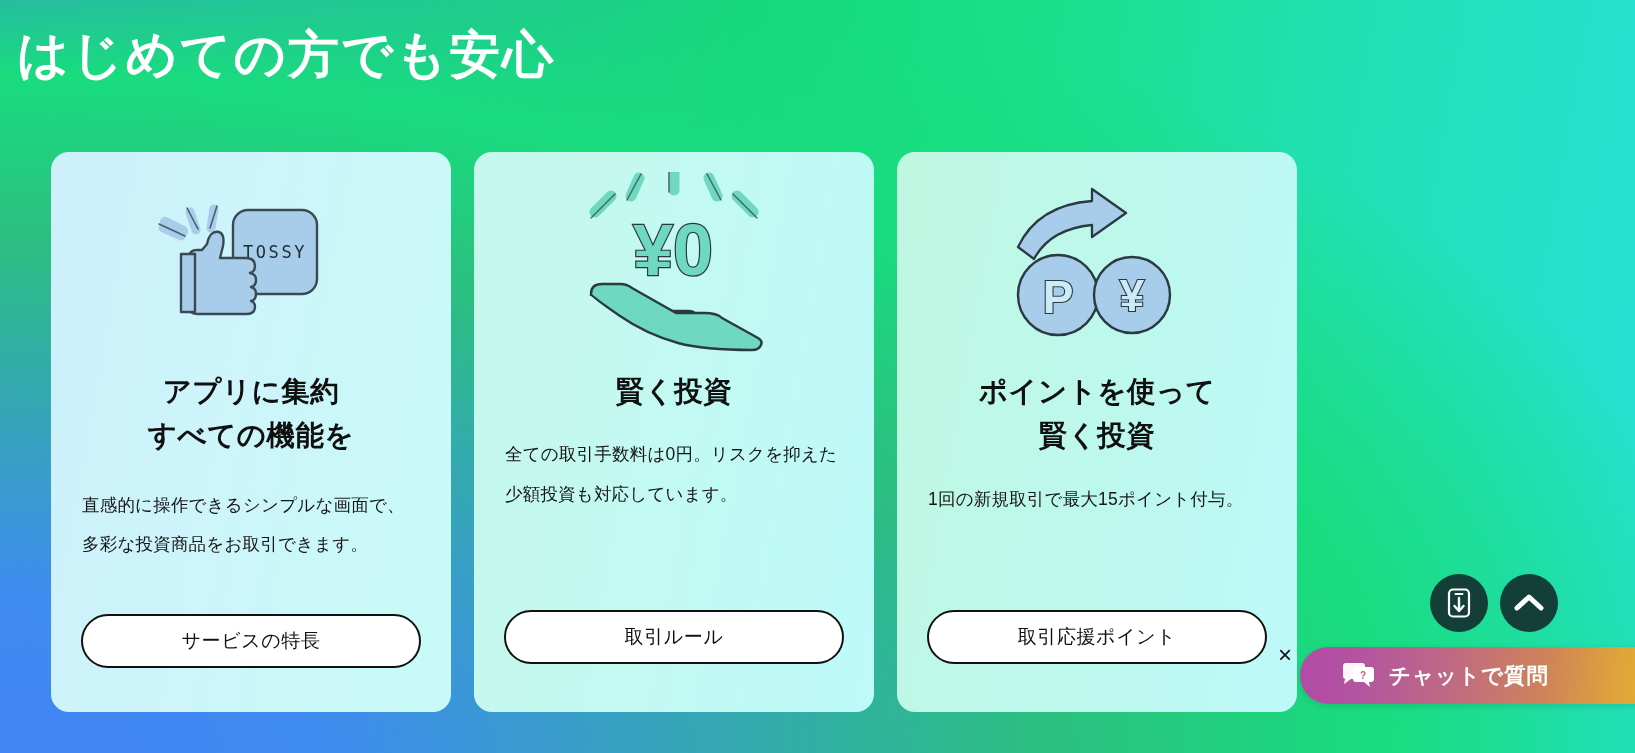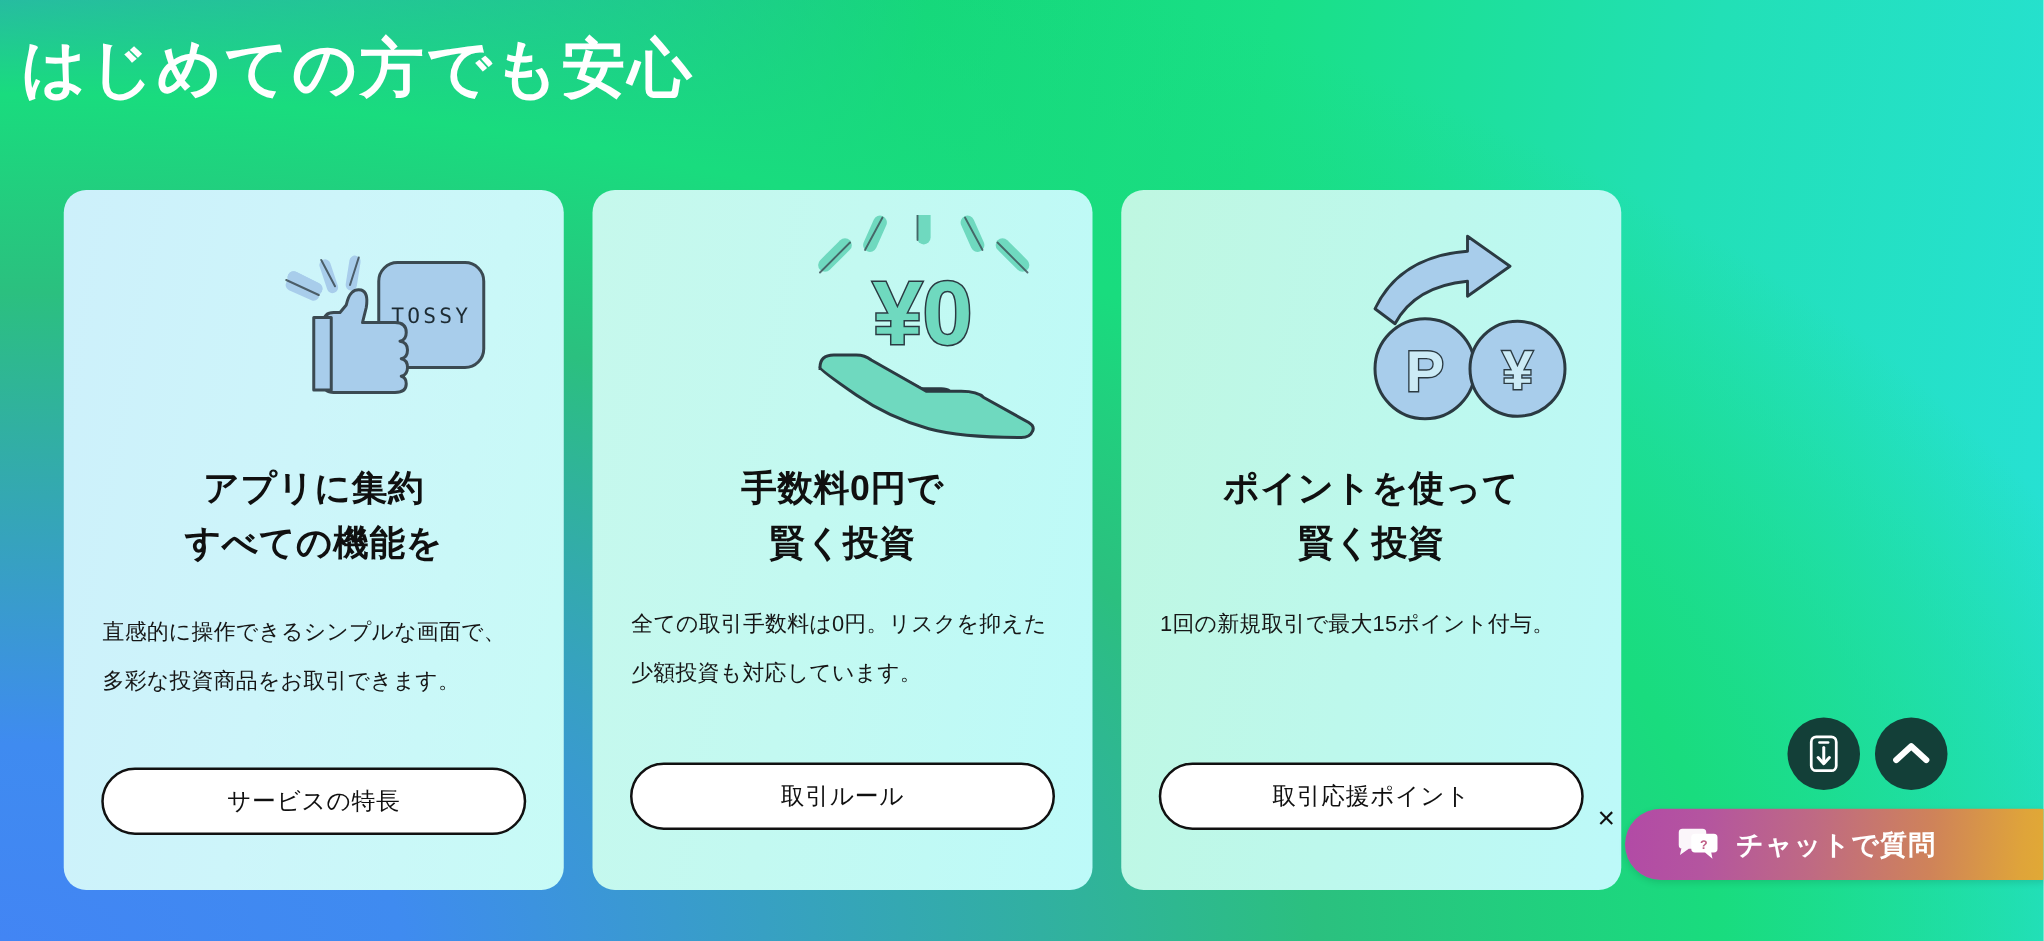--- a/index.html
+++ b/index.html
@@ -59,21 +59,21 @@
   }
   .card.c1 { background: linear-gradient(100deg, #cdf0fb 0%, #cdf5fa 45%, #c7fbf6 100%); }
   .card.c2 { background: linear-gradient(100deg, #c6f8ec 0%, #c3f9f1 45%, #bdfaf9 100%); }
   .card.c3 { background: linear-gradient(100deg, #bff7e1 0%, #bdf8ec 50%, #bdf9f9 100%); }
 
   .card-icon {
     height: 215px;
     width: 100%;
     display: flex;
     align-items: center;
-    justify-content: flex-end;
+    justify-content: center;
     padding-top: 14px;
   }
   .card-icon svg { display: block; }
 
   .card-heading {
     font-size: 28.5px;
     font-weight: bold;
     color: #101010;
     text-align: center;
     line-height: 1.56;
@@ -231,21 +231,20 @@
           </g>
 
           <text x="104" y="103" text-anchor="middle" font-family="'Liberation Sans', sans-serif" font-size="72" font-weight="bold" fill="#6fd9bf" stroke="#2b3a42" stroke-width="2.4" paint-order="stroke">¥0</text>
 
           <path d="M22 124 q0-9 10-9 h22 q6 0 11 3 l38 21 h16 q9 0 9 8 q0 8-9 8 H88 l-20-11" fill="#6fd9bf" stroke="#2b3a42" stroke-width="2.4" stroke-linejoin="round"></path>
           <path d="M22 122 q0-10 11-10 h18 q7 0 12 4 l44 25 h28 q13 0 18 5 l36 20 q5 3 3 7
                    q-2 5-9 5 q-48 0-74-7 q-32-9-58-27 q-29-20-29-22 z" fill="#6fd9bf" stroke="#2b3a42" stroke-width="2.4" stroke-linejoin="round"></path>
         </svg>
       </div>
       <div class="card-heading">
-        <div>手数料0円で</div>
         <div>賢く投資</div>
       </div>
       <p class="card-body">全ての取引手数料は0円。リスクを抑えた少額投資も対応しています。</p>
       <button class="card-button">取引ルール</button>
     </div>
 
     <div class="card c3">
       <div class="card-icon">
         <svg width="175" height="160" viewBox="0 0 175 160" aria-hidden="true">
 

